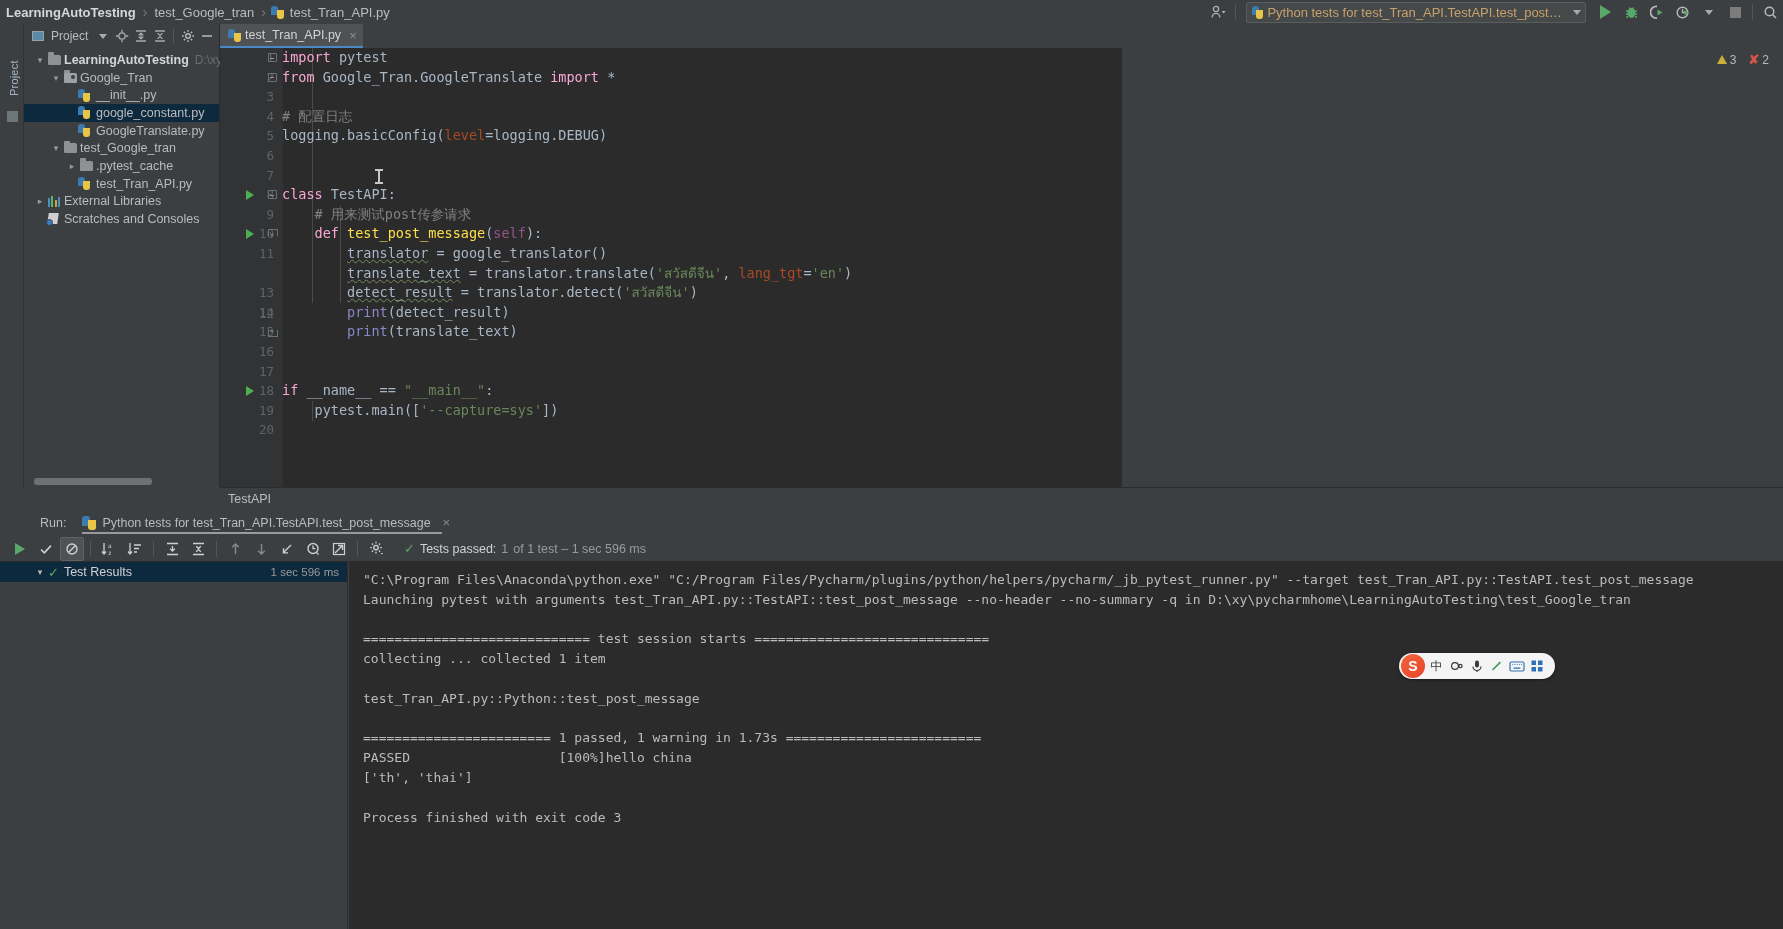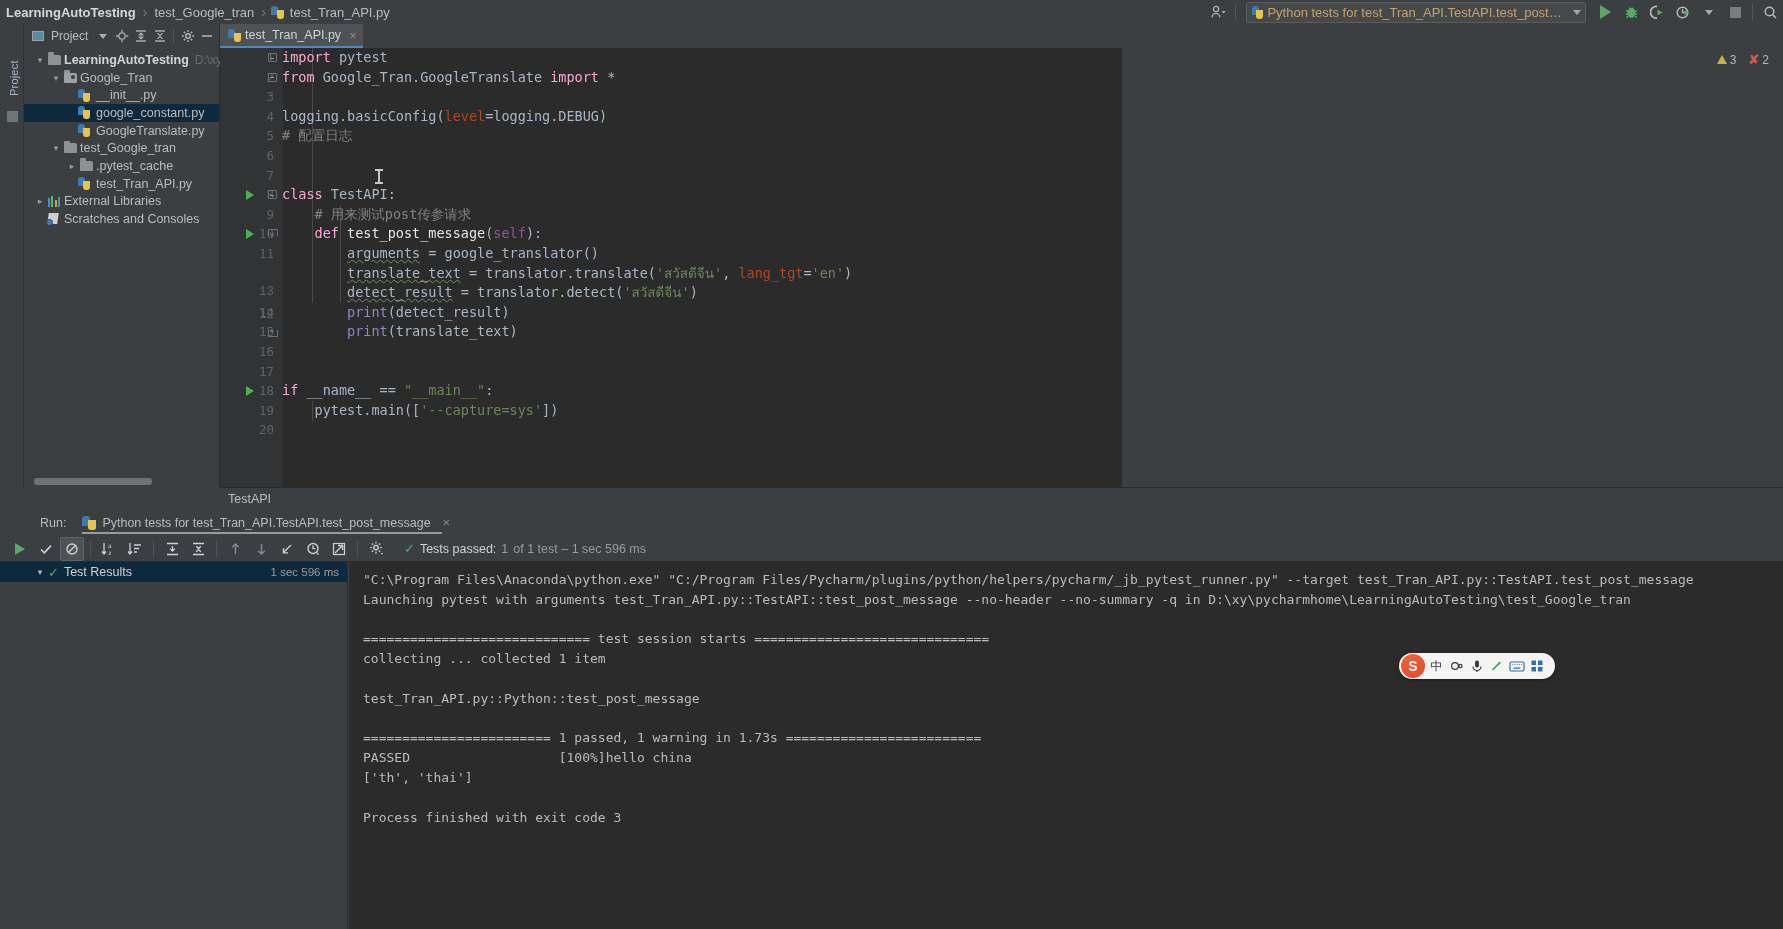--- a/index.html
+++ b/index.html
@@ -215,21 +215,21 @@
     content:""; position:absolute; left:2px; bottom:5px; width:0; height:0;
     border-left:2px solid transparent; border-right:2px solid transparent;
     border-bottom:4px solid #6e7173;
   }
   .indent-guide {
     position:absolute; top:0; width:1px; background:#4a4a4a;
   }
   
   .kw  { color: #f9a8d4; }
   .id  { color: #a9b7c6; }
-  .fn  { color: #e5e5e5; }
+  .fn  { color: #fde047; }
   .cls { color: #a9b7c6; }
   .str { color: #6a8759; }
   .cmt { color: #808080; }
   .self{ color: #94558d; }
   .bif { color: #8888c6; }
   .prm { color: #aa4926; }
   .wav {
     text-decoration: underline; text-decoration-style: wavy;
     text-decoration-color: #7a8c5d; text-decoration-thickness:1px;
   }
@@ -615,21 +615,21 @@
         <div class="lnum" style="top: 156.8px;">9</div>
         <div class="lnum" style="top: 176.4px;">10</div>
         <div class="grun" style="top: 176.4px;">
           <i></i>
         </div>
         <div class="gfold" style="top: 176.4px;">
           <span class="fold-dn"></span>
         </div>
         <div class="lnum" style="top: 196px;">11</div>
         <div class="lnum" style="top: 215.6px; margin-top: 40px;">12</div>
-        <div class="lnum" style="top: 235.2px; font-family: Liberation Mono, monospace;">13</div>
+        <div class="lnum" style="top: 235.2px;">13</div>
         <div class="lnum" style="top: 254.8px;">14</div>
         <div class="lnum" style="top: 274.4px;">15</div>
         <div class="gfold" style="top: 274.4px;">
           <span class="fold-up"></span>
         </div>
         <div class="lnum" style="top: 294px;">16</div>
         <div class="lnum" style="top: 313.6px;">17</div>
         <div class="lnum" style="top: 333.2px;">18</div>
         <div class="grun" style="top: 333.2px;">
           <i></i>
@@ -639,28 +639,28 @@
       </div>
     <div class="gutter-edge"></div>
     <div class="indent-guide" style="left:92px; top:0; height:137px;"></div>
     <div class="indent-guide" style="left:92px; top:137px; height:118px;"></div>
     <div class="indent-guide" style="left:120px; top:157px; height:98px;"></div>
     <div class="indent-guide" style="left:92px; top:353px; height:20px;"></div>
     <div class="code-area" id="code-area">
         <div class="cline"><span class="kw">import</span><span class="id"> pytest</span></div>
         <div class="cline"><span class="kw">from</span><span class="id"> Google_Tran.GoogleTranslate </span><span class="kw">import</span><span class="id"> *</span></div>
         <div class="cline">&nbsp;</div>
+        <div class="cline"><span class="cmt"># 配置日志</span></div>
         <div class="cline"><span class="id">logging.basicConfig(</span><span class="prm">level</span><span class="id">=logging.DEBUG)</span></div>
-        <div class="cline"><span class="cmt"># 配置日志</span></div>
         <div class="cline">&nbsp;</div>
         <div class="cline">&nbsp;</div>
         <div class="cline"><span class="kw">class</span><span class="id"> </span><span class="cls">TestAPI</span><span class="id">:</span></div>
         <div class="cline"><span class="cmt">    # 用来测试post传参请求</span></div>
         <div class="cline"><span class="id">    </span><span class="kw">def</span><span class="id"> </span><span class="fn">test_post_message</span><span class="id">(</span><span class="self">self</span><span class="id">):</span></div>
-        <div class="cline"><span class="id">        </span><span class="id wav">arguments</span><span class="id"> = google_translator()</span></div>
+        <div class="cline"><span class="id">        </span><span class="id wav">translator</span><span class="id"> = google_translator()</span></div>
         <div class="cline"><span class="id">        </span><span class="id wav">translate_text</span><span class="id"> = translator.translate(</span><span class="str">'สวัสดีจีน'</span><span class="id">, </span><span class="prm">lang_tgt</span><span class="id">=</span><span class="str">'en'</span><span class="id">)</span></div>
         <div class="cline"><span class="id">        </span><span class="id wav">detect_result</span><span class="id"> = translator.detect(</span><span class="str">'สวัสดีจีน'</span><span class="id">)</span></div>
         <div class="cline"><span class="id">        </span><span class="bif">print</span><span class="id">(detect_result)</span></div>
         <div class="cline"><span class="id">        </span><span class="bif">print</span><span class="id">(translate_text)</span></div>
         <div class="cline">&nbsp;</div>
         <div class="cline">&nbsp;</div>
         <div class="cline"><span class="kw">if</span><span class="id"> __name__ == </span><span class="str">"__main__"</span><span class="id">:</span></div>
         <div class="cline"><span class="id">    pytest.main([</span><span class="str">'--capture=sys'</span><span class="id">])</span></div>
         <div class="cline">&nbsp;</div>
       </div>

